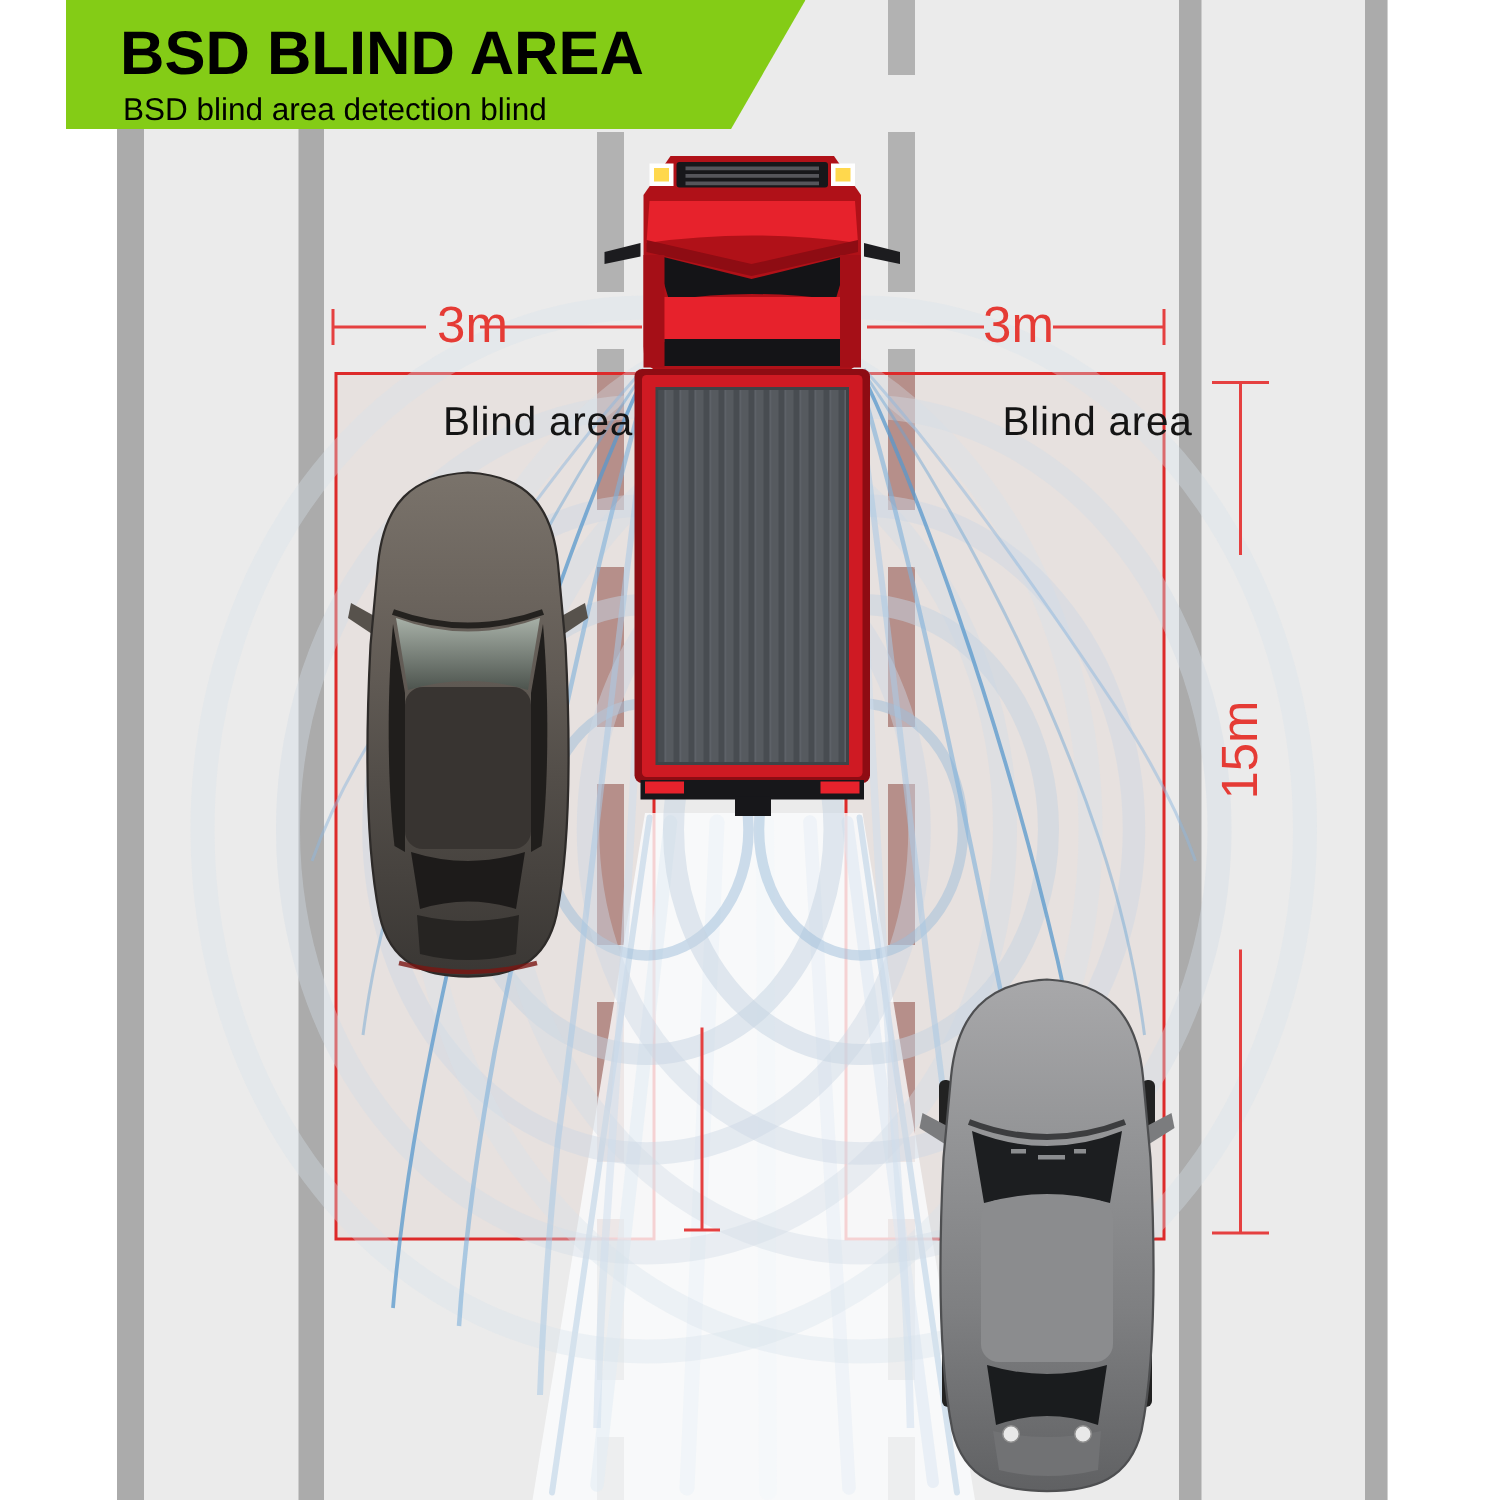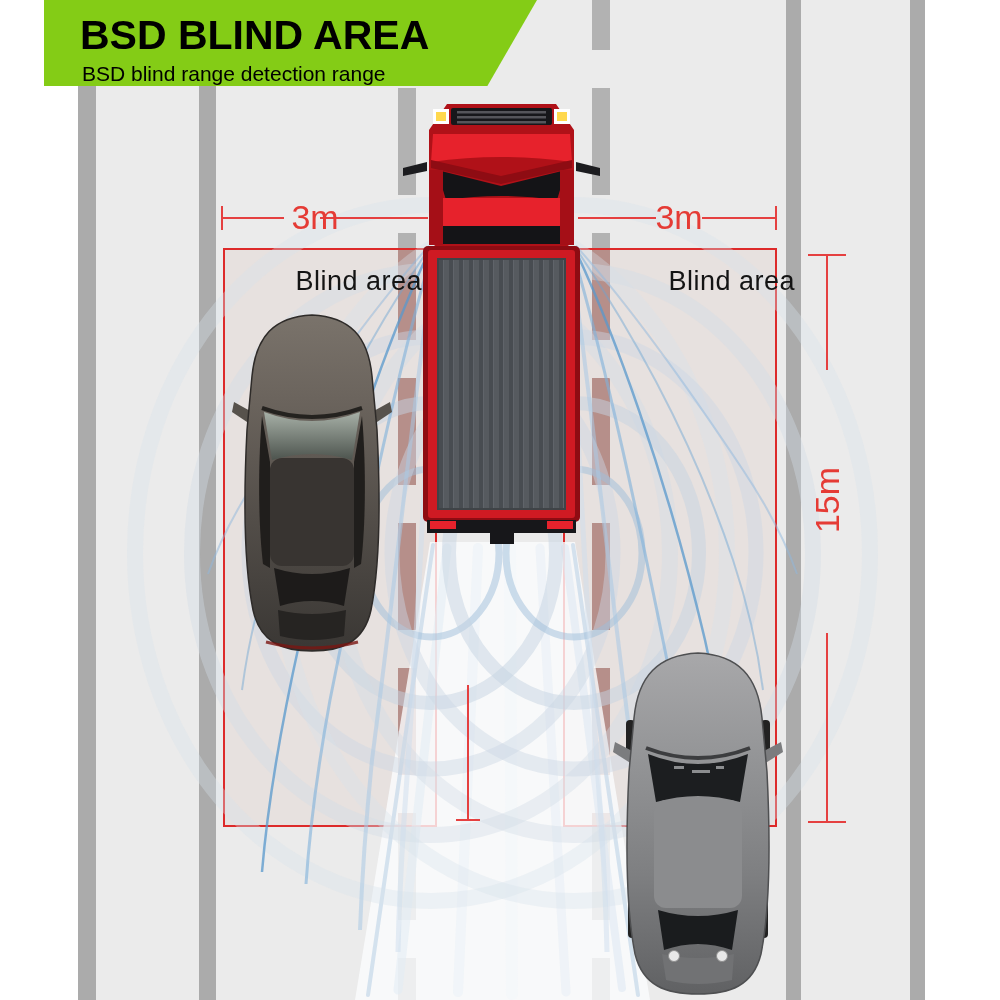--- a/index.html
+++ b/index.html
@@ -235,16 +235,16 @@
     </g>
     <rect x="42" y="150" width="88" height="108" rx="12" fill="#8b8c8e"></rect>
     <path d="M46,260 Q86,272 126,260 L120,300 Q86,288 52,300 Z" fill="#1a1c1e"></path>
     <path d="M50,304 Q86,312 122,304 L120,330 Q86,338 54,330 Z" fill="#717274"></path>
     <circle cx="62" cy="306" r="5.5" fill="#e8e8e8" stroke="#8f8f8f"></circle>
     <circle cx="110" cy="306" r="5.5" fill="#e8e8e8" stroke="#8f8f8f"></circle>
   </svg>
 
   <div id="banner">
     <div id="banner-title">BSD BLIND AREA</div>
-    <div id="banner-subtitle">BSD blind range detection range</div>
+    <div id="banner-subtitle">BSD blind area detection blind</div>
   </div>
 
 </div>
 
 </body></html>

